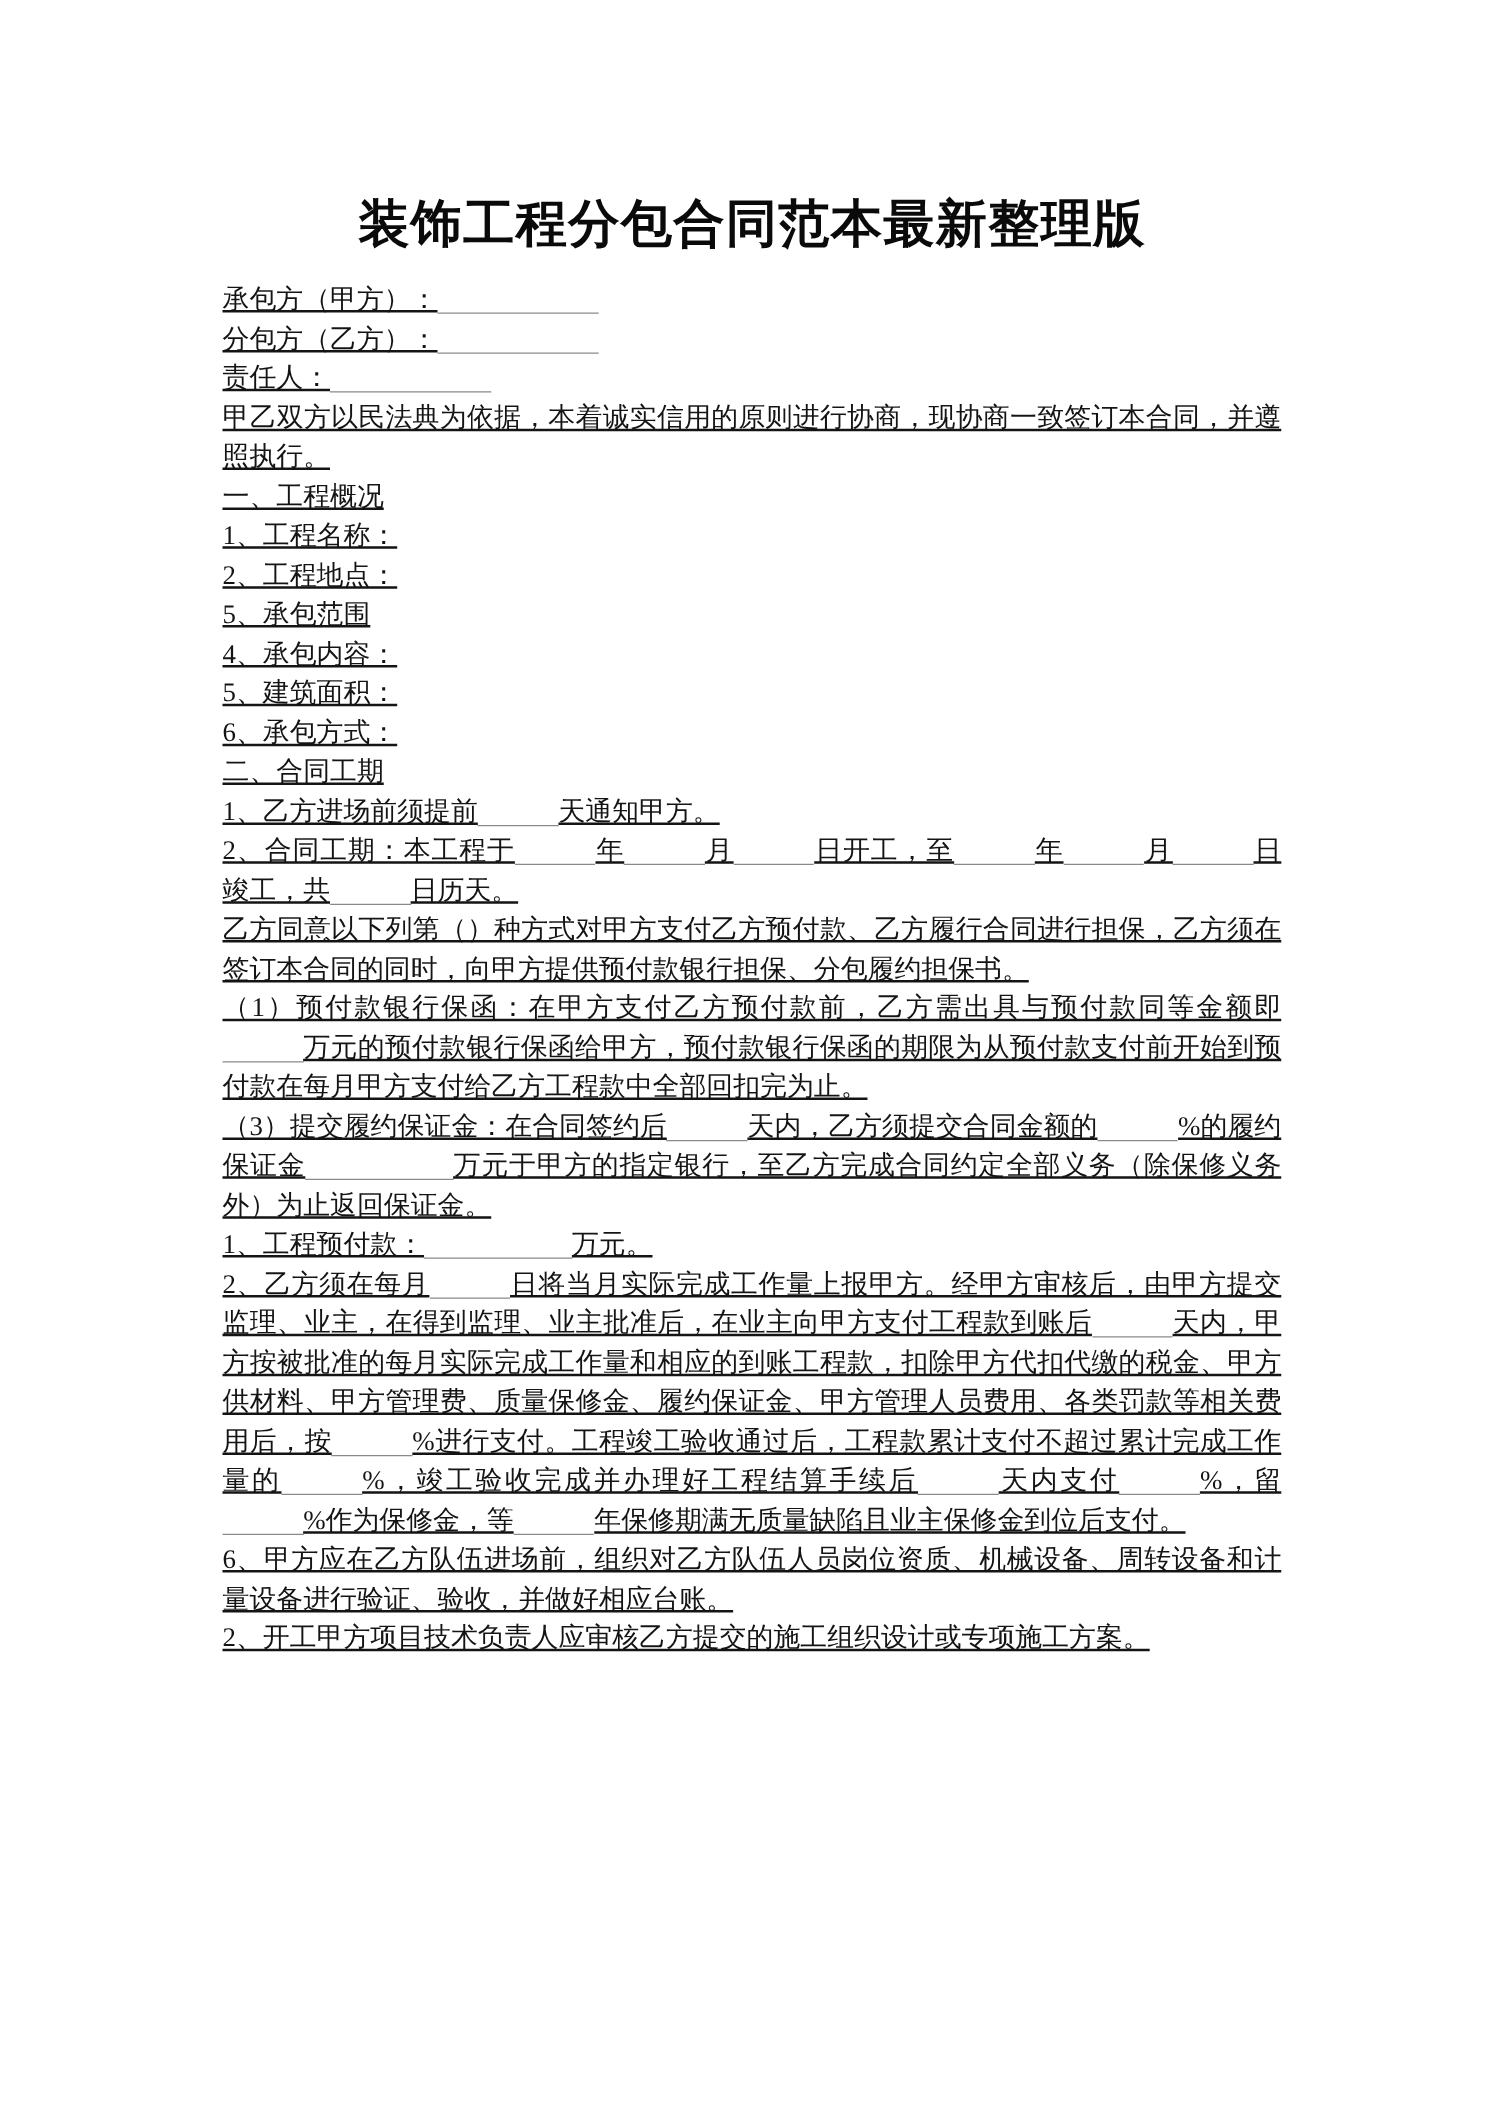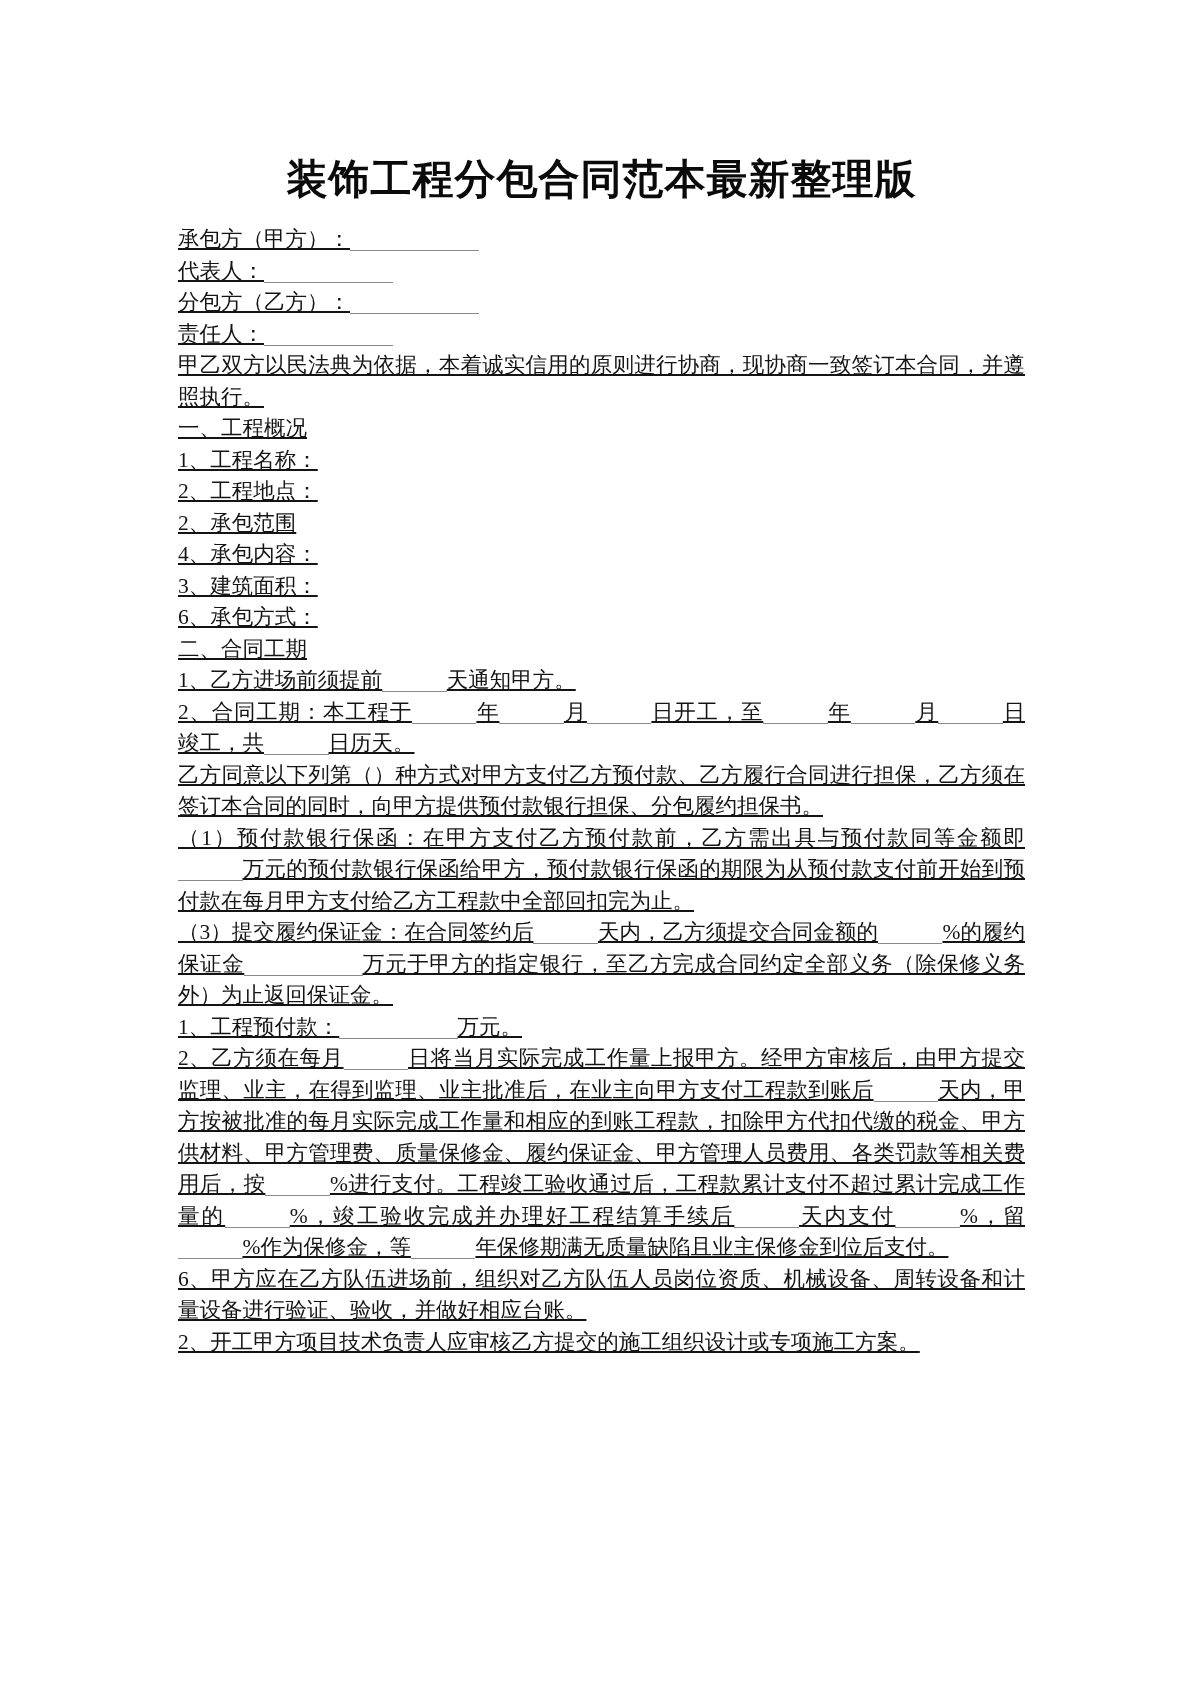--- a/index.html
+++ b/index.html
@@ -44,30 +44,29 @@
     vertical-align: -5px;
   }
 </style>
 </head>
 <body>
 
 <div class="page">
   <h1 class="doc-title">装饰工程分包合同范本最新整理版</h1>
   <div class="doc-body" id="doc-body">
       <p>承包方（甲方）：<span class="blank" style="width: 6em;"></span></p>
-      <p>代表人：<span class="blank" style="width: 6em;"></span></p>
       <p>分包方（乙方）：<span class="blank" style="width: 6em;"></span></p>
       <p>责任人：<span class="blank" style="width: 6em;"></span></p>
       <p>甲乙双方以民法典为依据，本着诚实信用的原则进行协商，现协商一致签订本合同，并遵照执行。</p>
       <p>一、工程概况</p>
       <p>1、工程名称：</p>
       <p>2、工程地点：</p>
-      <p>2、承包范围</p>
+      <p>5、承包范围</p>
       <p>4、承包内容：</p>
-      <p>3、建筑面积：</p>
+      <p>5、建筑面积：</p>
       <p>6、承包方式：</p>
       <p>二、合同工期</p>
       <p>1、乙方进场前须提前<span class="blank" style="width: 3em;"></span>天通知甲方。</p>
       <p>2、合同工期：本工程于<span class="blank" style="width: 3em;"></span>年<span class="blank" style="width: 3em;"></span>月<span class="blank" style="width: 3em;"></span>日开工，至<span class="blank" style="width: 3em;"></span>年<span class="blank" style="width: 3em;"></span>月<span class="blank" style="width: 3em;"></span>日竣工，共<span class="blank" style="width: 3em;"></span>日历天。</p>
       <p>乙方同意以下列第（）种方式对甲方支付乙方预付款、乙方履行合同进行担保，乙方须在签订本合同的同时，向甲方提供预付款银行担保、分包履约担保书。</p>
       <p>（1）预付款银行保函：在甲方支付乙方预付款前，乙方需出具与预付款同等金额即<span class="blank" style="width: 3em;"></span>万元的预付款银行保函给甲方，预付款银行保函的期限为从预付款支付前开始到预付款在每月甲方支付给乙方工程款中全部回扣完为止。</p>
       <p>（3）提交履约保证金：在合同签约后<span class="blank" style="width: 3em;"></span>天内，乙方须提交合同金额的<span class="blank" style="width: 3em;"></span>%的履约保证金<span class="blank" style="width: 5.5em;"></span>万元于甲方的指定银行，至乙方完成合同约定全部义务（除保修义务外）为止返回保证金。</p>
       <p>1、工程预付款：<span class="blank" style="width: 5.5em;"></span>万元。</p>
       <p>2、乙方须在每月<span class="blank" style="width: 3em;"></span>日将当月实际完成工作量上报甲方。经甲方审核后，由甲方提交监理、业主，在得到监理、业主批准后，在业主向甲方支付工程款到账后<span class="blank" style="width: 3em;"></span>天内，甲方按被批准的每月实际完成工作量和相应的到账工程款，扣除甲方代扣代缴的税金、甲方供材料、甲方管理费、质量保修金、履约保证金、甲方管理人员费用、各类罚款等相关费用后，按<span class="blank" style="width: 3em;"></span>%进行支付。工程竣工验收通过后，工程款累计支付不超过累计完成工作量的<span class="blank" style="width: 3em;"></span>%，竣工验收完成并办理好工程结算手续后<span class="blank" style="width: 3em;"></span>天内支付<span class="blank" style="width: 3em;"></span>%，留<span class="blank" style="width: 3em;"></span>%作为保修金，等<span class="blank" style="width: 3em;"></span>年保修期满无质量缺陷且业主保修金到位后支付。</p>
       <p>6、甲方应在乙方队伍进场前，组织对乙方队伍人员岗位资质、机械设备、周转设备和计量设备进行验证、验收，并做好相应台账。</p>

